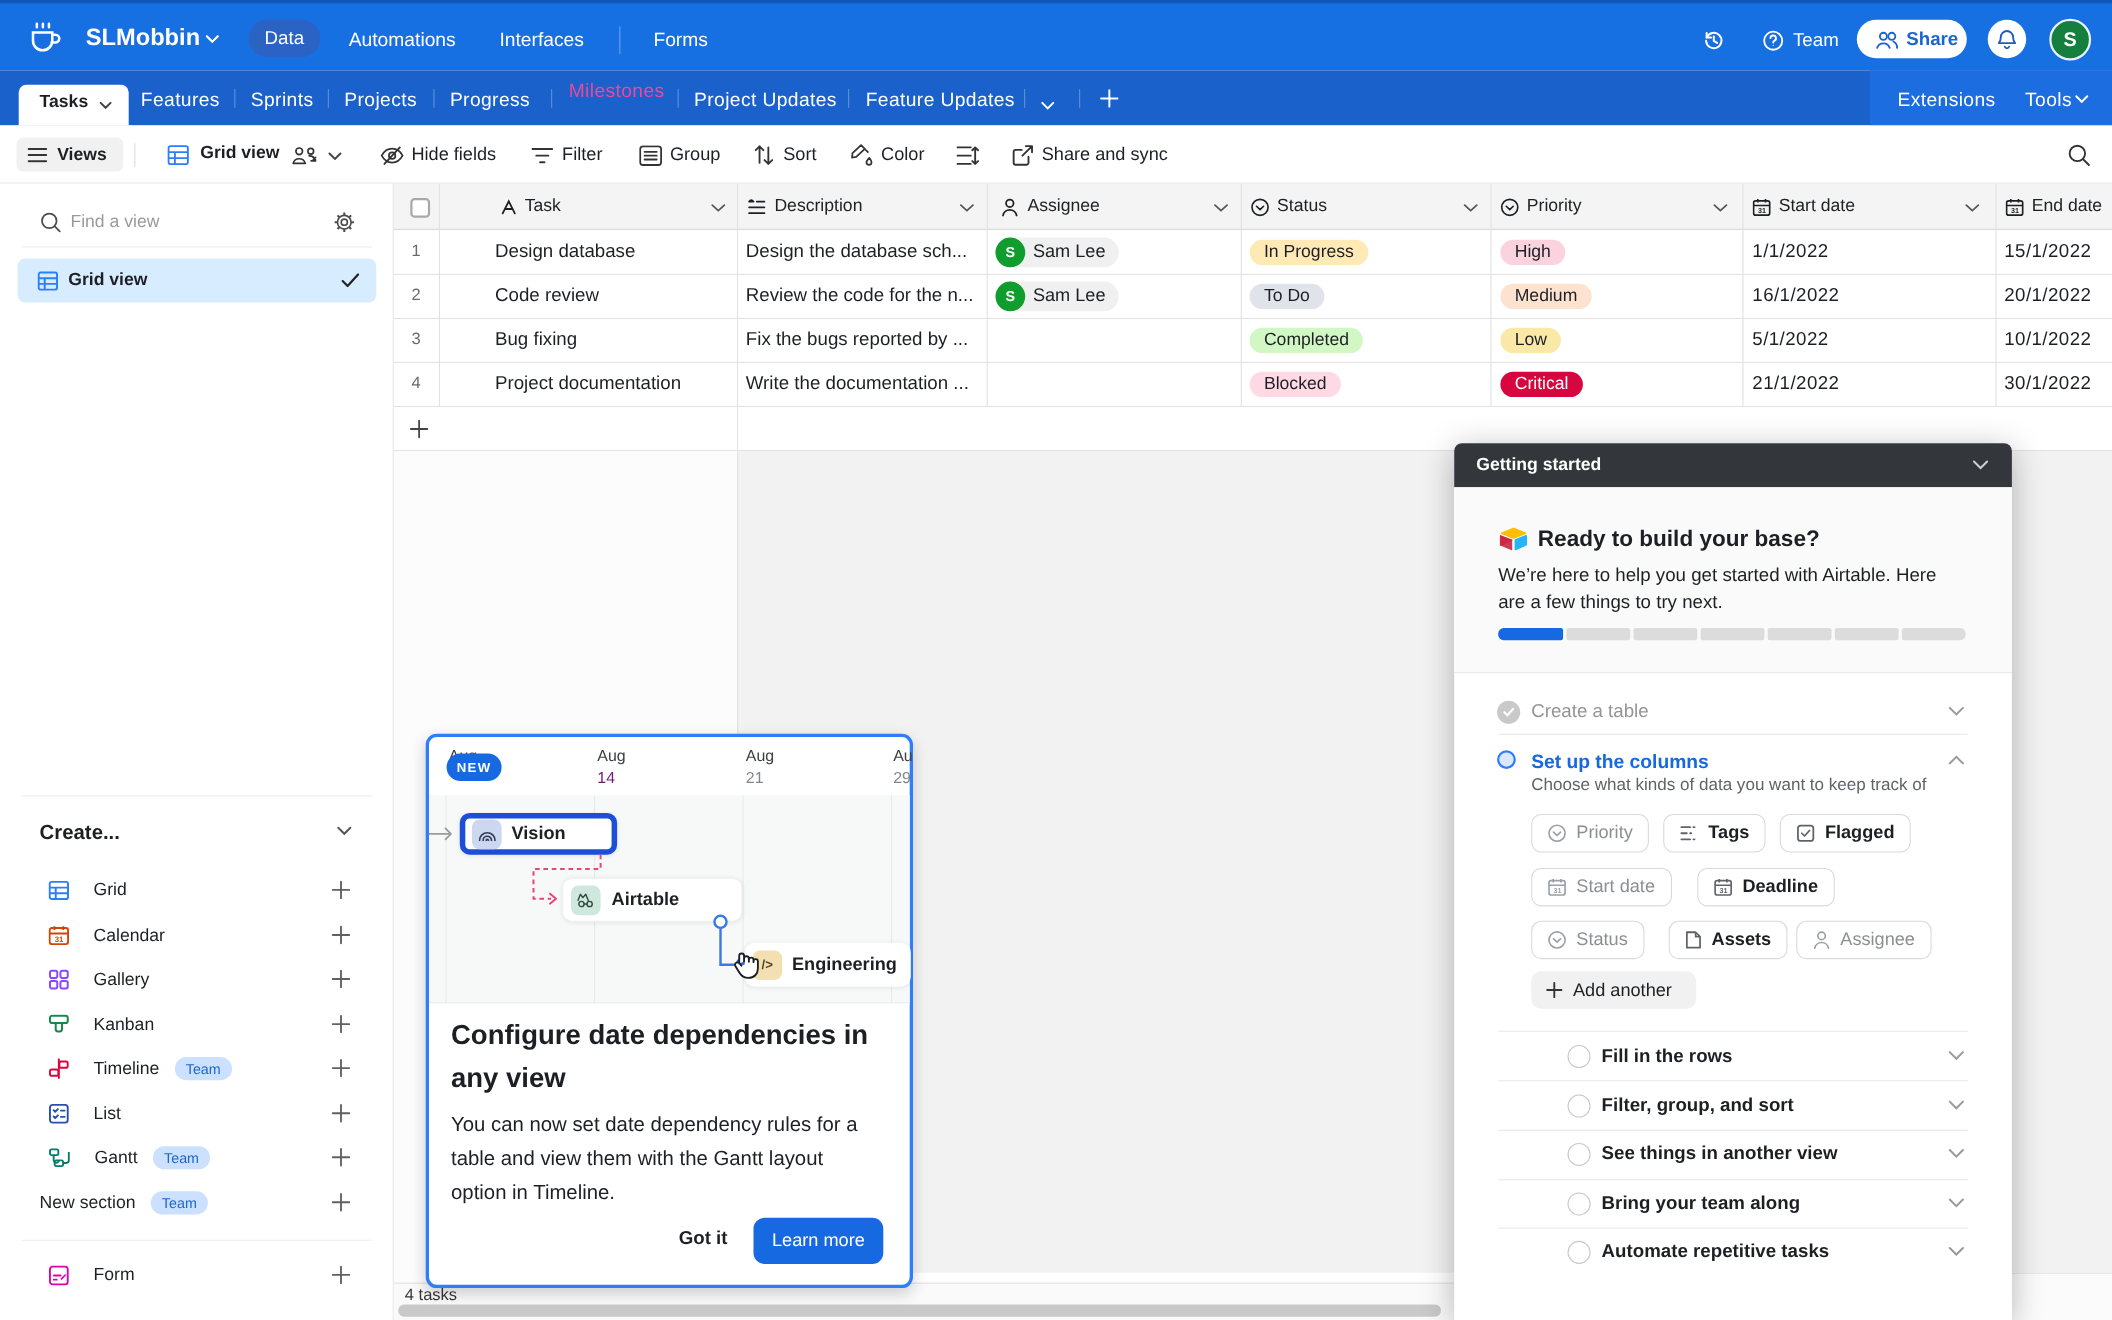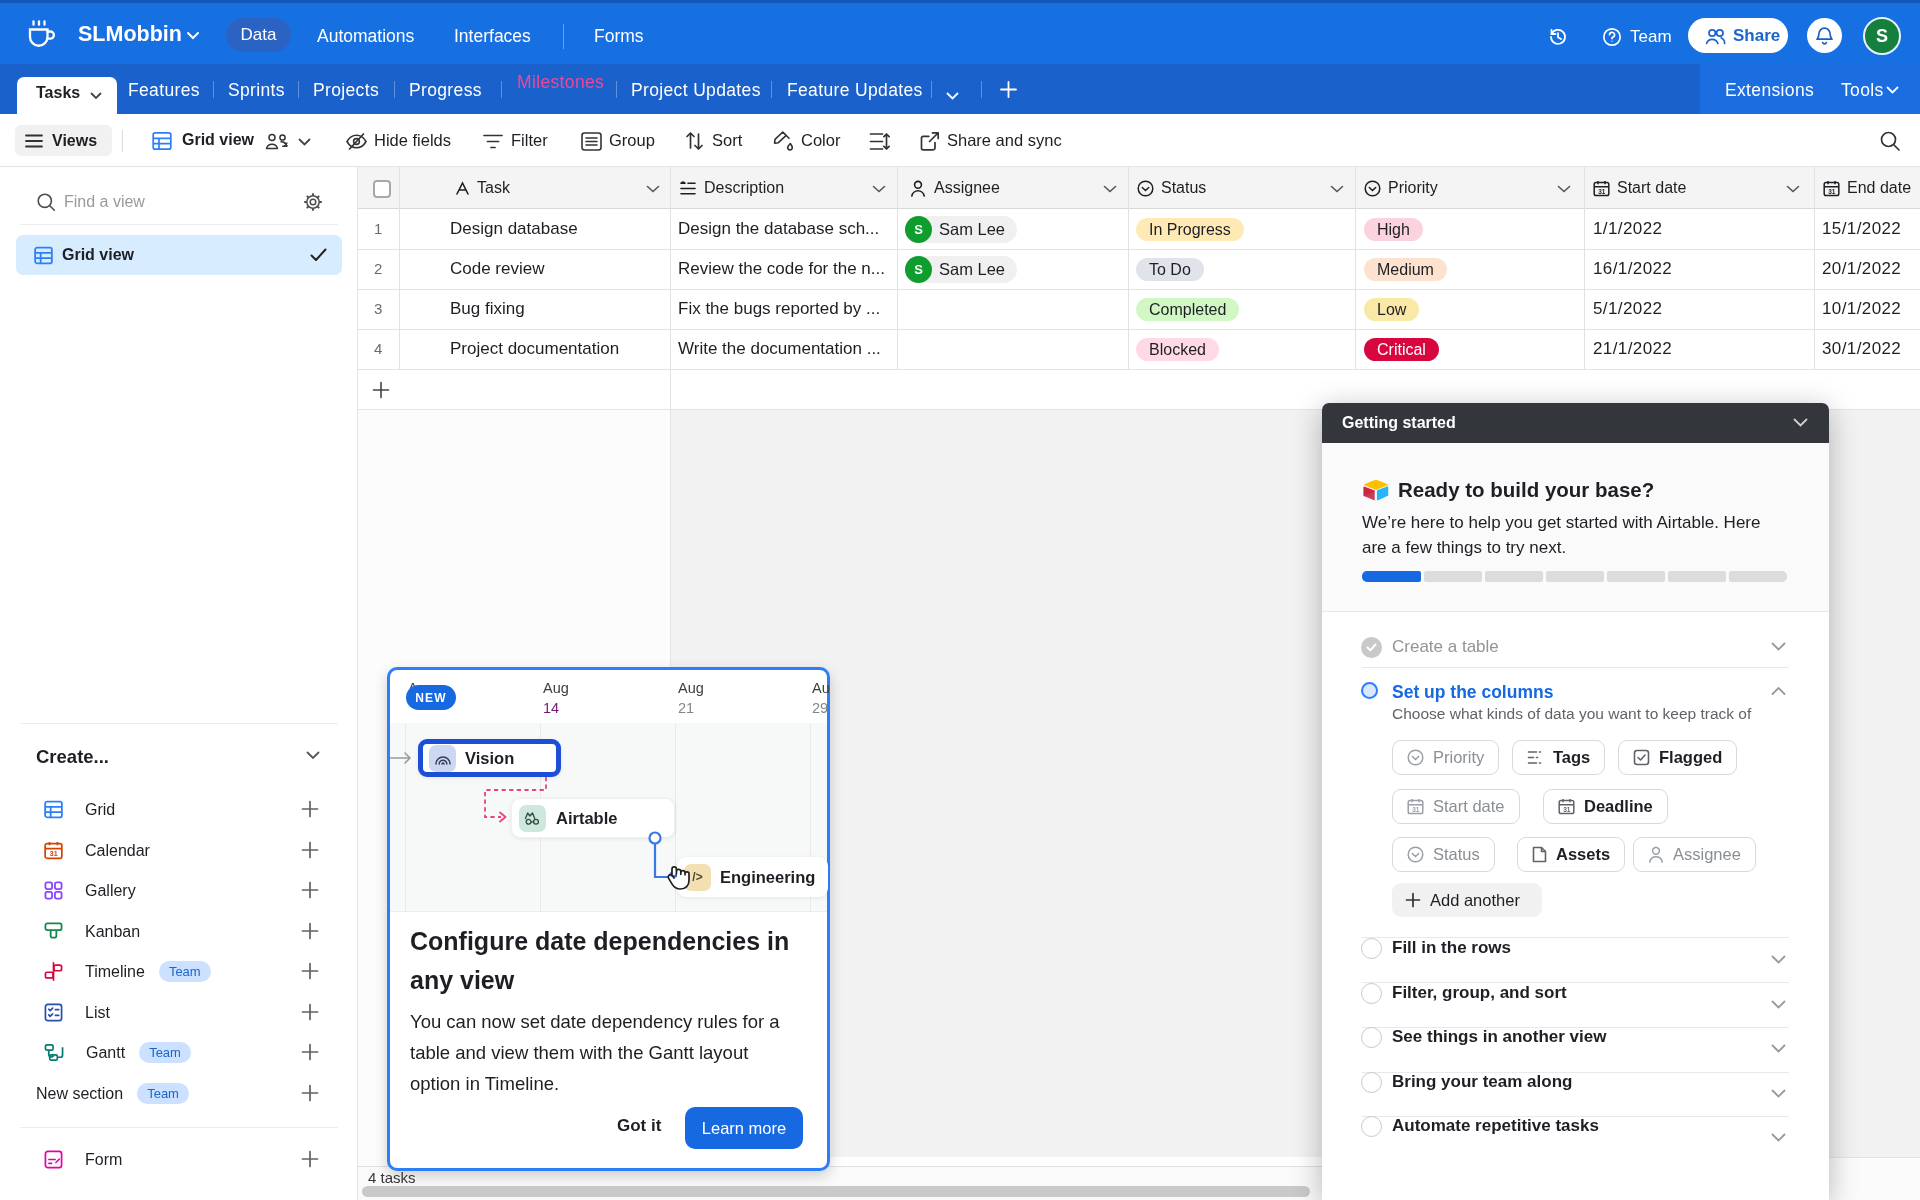--- a/index.html
+++ b/index.html
@@ -7,21 +7,21 @@
 .ab{position:absolute}
 .flex{display:flex;align-items:center}
 svg{display:block}
 .pill{position:absolute;border-radius:12px;height:23px;display:flex;align-items:center;padding:0 13px;font-size:16px;color:#1d1f24}
 .hdrcell{position:absolute;top:167px;height:42px;display:flex;align-items:center;font-size:16px;color:#1d1f24}
 .cellt{position:absolute;font-size:17px;color:#1d1f24}
 .sideitem{position:absolute;left:0;width:358px;height:41px;display:flex;align-items:center}
 .sideitem .lbl{font-size:16px;color:#1d1f24;margin-left:22px}
 .teampill{background:#cce0ff;color:#1a66cc;font-size:13px;font-weight:500;border-radius:11px;padding:3px 10px;margin-left:14px}
 .plus-g{position:absolute;left:301px}
-.gsrow{position:absolute;left:1322px;width:475px;height:44px;display:flex;}
+.gsrow{position:absolute;left:1386px;width:475px;height:44px;display:flex;align-items:center}
 .gsrow .circ{margin-left:39px;width:21px;height:21px;border-radius:50%;border:1.5px solid #c9c9c9;flex:none}
 .gsrow .t{font-size:17px;font-weight:700;color:#1d1f24;margin-left:10px}
 .gsbtn{position:absolute;height:35px;border:1px solid #d9d9d9;border-radius:9px;background:#fff;display:flex;align-items:center;padding:0 14px;font-size:16.5px}
 .gsbtn .ic{margin-right:9px}
 .divline{position:absolute;left:1362px;width:427px;height:1px;background:#e9e9e9}
 </style>
 </head>
 <body>
 
 <div class="ab" style="left:0;top:0;width:1920px;height:64px;background:#1670e2"></div>

